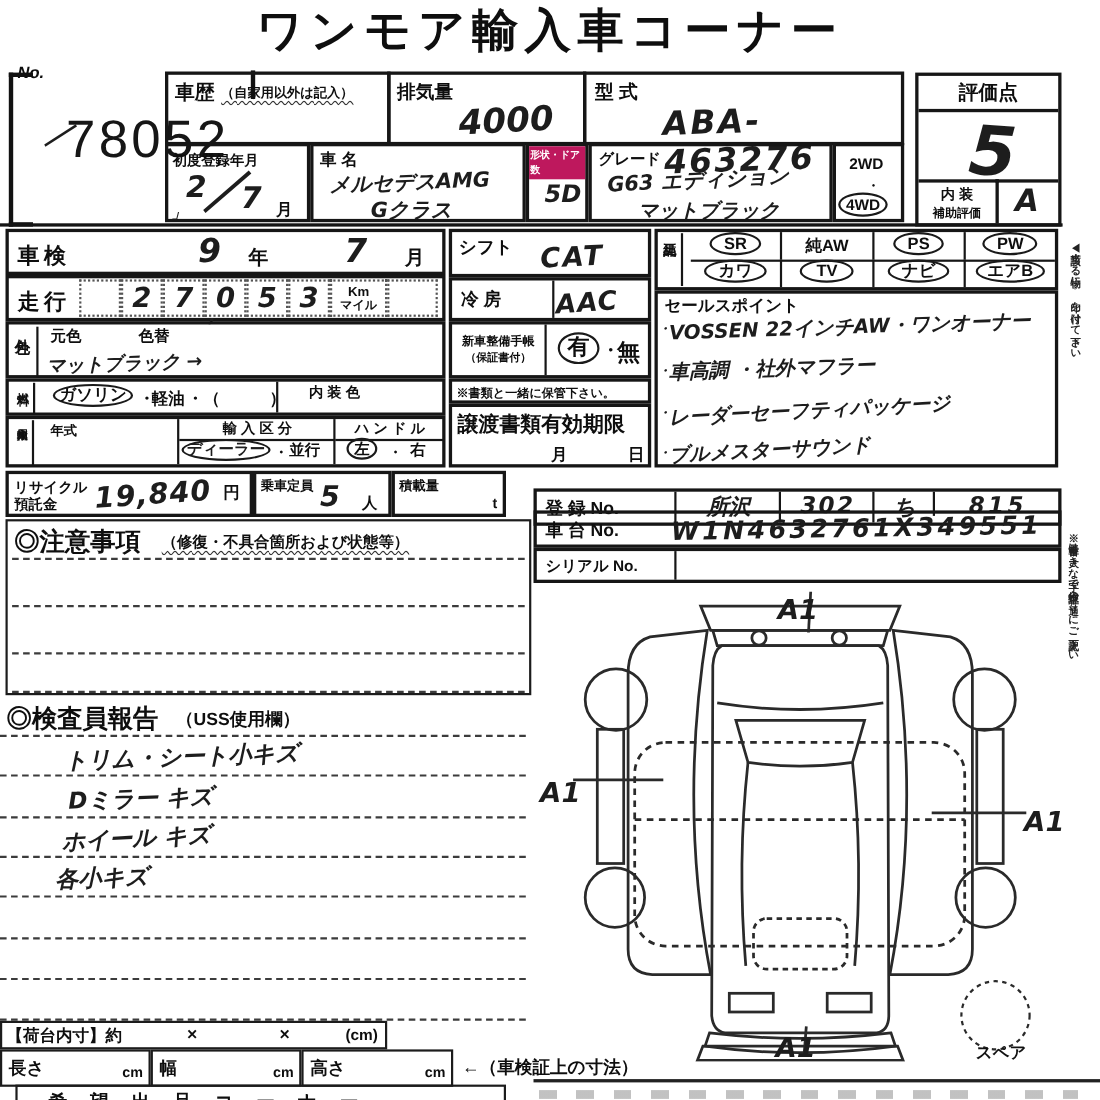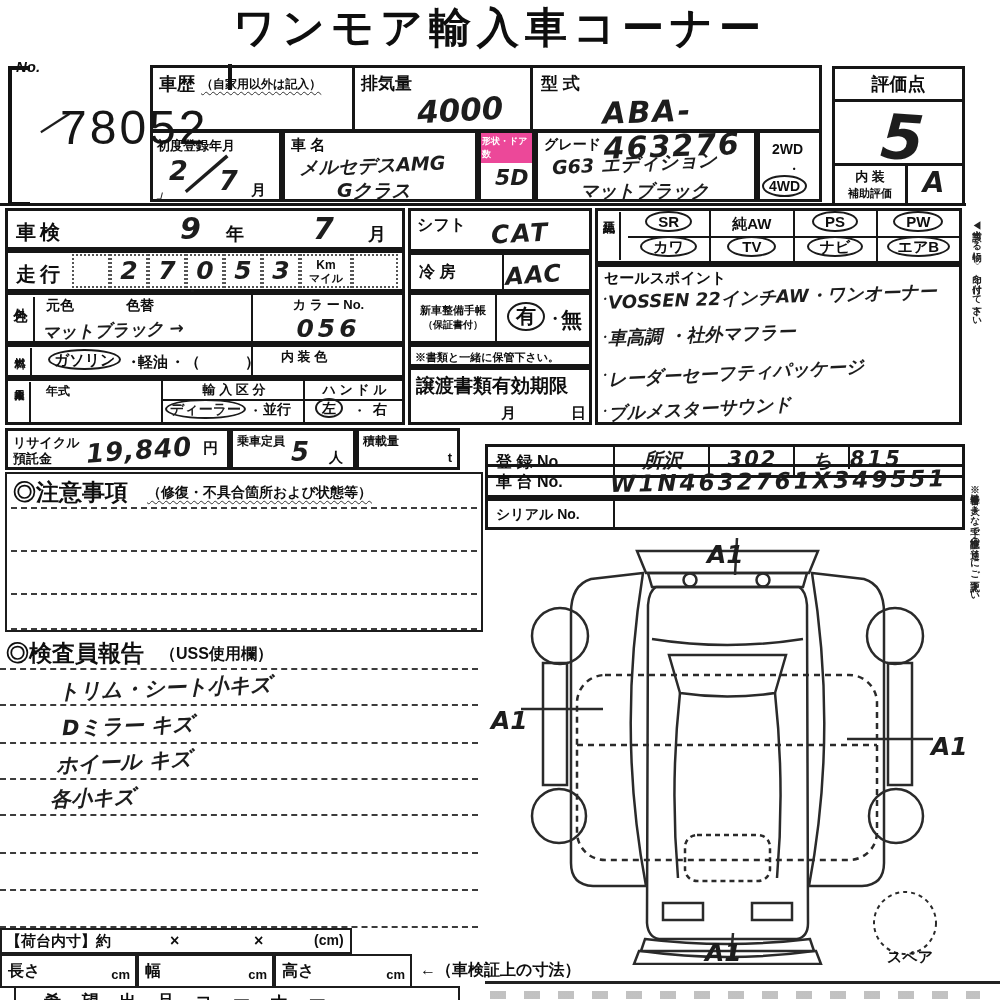--- a/index.html
+++ b/index.html
@@ -11,21 +11,21 @@
   .abs{position:absolute;box-sizing:border-box;}
   .box{position:absolute;box-sizing:border-box;border:3px solid #161616;}
   .box2{position:absolute;box-sizing:border-box;border:2px solid #1c1c1c;}
   .lbl{font-weight:700;color:#0e0e0e;}
   .hw{font-family:"DejaVu Sans",sans-serif;font-style:italic;font-weight:600;color:#1d1d1d;}
   .circ{border:2.5px solid #1a1a1a;border-radius:50%;display:inline-block;line-height:1.15;padding:0 7px;}
   .vlabel{writing-mode:vertical-rl;text-orientation:upright;font-weight:700;letter-spacing:1px;}
   .dash{position:absolute;border-top:2px dashed #3c3c3c;height:0;}
   .dotcell{position:absolute;box-sizing:border-box;border:2px dotted #555;text-align:center;}
   .wavy{text-decoration:underline wavy #333 1px;text-underline-offset:3px;}
-  .inv{background:#ec4899;color:#fff;font-weight:700;}
+  .inv{background:#be185d;color:#fff;font-weight:700;}
   .vnote{position:absolute;writing-mode:vertical-rl;text-orientation:upright;color:#222;font-weight:700;}
   .smudge{position:absolute;opacity:.45;background:repeating-linear-gradient(90deg,#777 0 16px,transparent 16px 34px);}
 </style>
 </head>
 <body>
 
 <div id="sheet">
 
   <div class="abs lbl" style="left:0;top:6;width:1000px;text-align:center;font-size:42px;letter-spacing:6px;">ワンモア輸入車コーナー</div>
 
@@ -122,24 +122,20 @@
     <div class="lbl" style="font-size:12px;line-height:14px;margin-top:2px;">Km</div>
     <div class="lbl" style="font-size:11px;line-height:13px;">マイル</div>
   </div>
   <div class="dotcell" style="left:352px;top:254px;width:46px;height:34px;"></div>
 
   <div class="box" style="left:5px;top:292px;width:400px;height:52px;">
     <div class="vlabel" style="position:absolute;left:4px;top:2px;height:46px;font-size:14px;border-right:2px solid #161616;padding-right:3px;">外色</div>
     <span class="lbl" style="font-size:14px;position:absolute;left:38px;top:2px;">元色</span>
     <span class="lbl" style="font-size:14px;position:absolute;left:118px;top:2px;">色替</span>
     <span class="hw" style="font-size:17px;position:absolute;left:34px;top:24px;transform:rotate(-2deg);">マットブラック →</span>
-    <div style="position:absolute;left:243px;top:0;width:151px;height:46px;border-left:2.5px solid #161616;">
-      <div class="lbl" style="font-size:13px;text-align:center;margin-top:1px;">カ ラ ー No.</div>
-      <div class="hw" style="font-size:25px;text-align:center;letter-spacing:4px;">056</div>
-    </div>
   </div>
 
   <div class="box" style="left:5px;top:344px;width:400px;height:34px;">
     <div class="vlabel" style="position:absolute;left:4px;top:1px;height:28px;font-size:11px;border-right:2px solid #161616;padding-right:3px;">燃料</div>
     <span class="circ lbl" style="font-size:15px;position:absolute;left:40px;top:2px;padding:0 4px;">ガソリン</span>
     <span class="lbl" style="font-size:15px;position:absolute;left:118px;top:6px;">・</span>
     <span class="lbl" style="font-size:15px;position:absolute;left:130px;top:6px;">軽油</span>
     <span class="lbl" style="font-size:15px;position:absolute;left:162px;top:6px;">・（　　　）</span>
     <div style="position:absolute;left:243px;top:0;width:151px;height:28px;border-left:2.5px solid #161616;">
       <span class="lbl" style="font-size:13px;position:absolute;left:28px;top:1px;">内 装 色</span>
@@ -236,21 +232,21 @@
   </div>
 
   <div class="box" style="left:485px;top:430px;width:480px;height:34px;margin-top:14px;">
     <span class="lbl" style="font-size:16px;position:absolute;left:8px;top:5px;">登  録  No.</span>
     <div style="position:absolute;left:125px;top:0;width:95px;height:28px;border-left:2.5px solid #161616;text-align:center;">
       <span class="hw" style="font-size:20px;">所沢</span></div>
     <div style="position:absolute;left:220px;top:0;width:85px;height:28px;border-left:2.5px solid #161616;text-align:center;">
       <span class="hw" style="font-size:21px;letter-spacing:2px;">302</span></div>
     <div style="position:absolute;left:305px;top:0;width:55px;height:28px;border-left:2.5px solid #161616;text-align:center;">
       <span class="hw" style="font-size:20px;">ち</span></div>
-    <div style="position:absolute;left:360px;top:0;width:114px;height:22px;border-left:2.5px solid #161616;">
+    <div style="position:absolute;left:360px;top:0;width:114px;height:22px;border-left:2.5px solid #161616;text-align:center;">
       <span class="hw" style="font-size:21px;letter-spacing:3px;">815</span></div>
   </div>
   <div class="box" style="left:485px;top:464px;width:480px;height:34px;">
     <span class="lbl" style="font-size:16px;position:absolute;left:8px;top:5px;">車  台  No.</span>
     <span class="hw" style="font-size:23px;position:absolute;left:122px;top:1px;letter-spacing:3px;transform:rotate(-1deg);">W1N4632761X349551</span>
   </div>
   <div class="box" style="left:485px;top:498px;width:480px;height:32px;">
     <span class="lbl" style="font-size:14px;position:absolute;left:8px;top:5px;">シリアル No.</span>
     <div style="position:absolute;left:125px;top:0;width:0;height:26px;border-left:2.5px solid #161616;"></div>
   </div>

